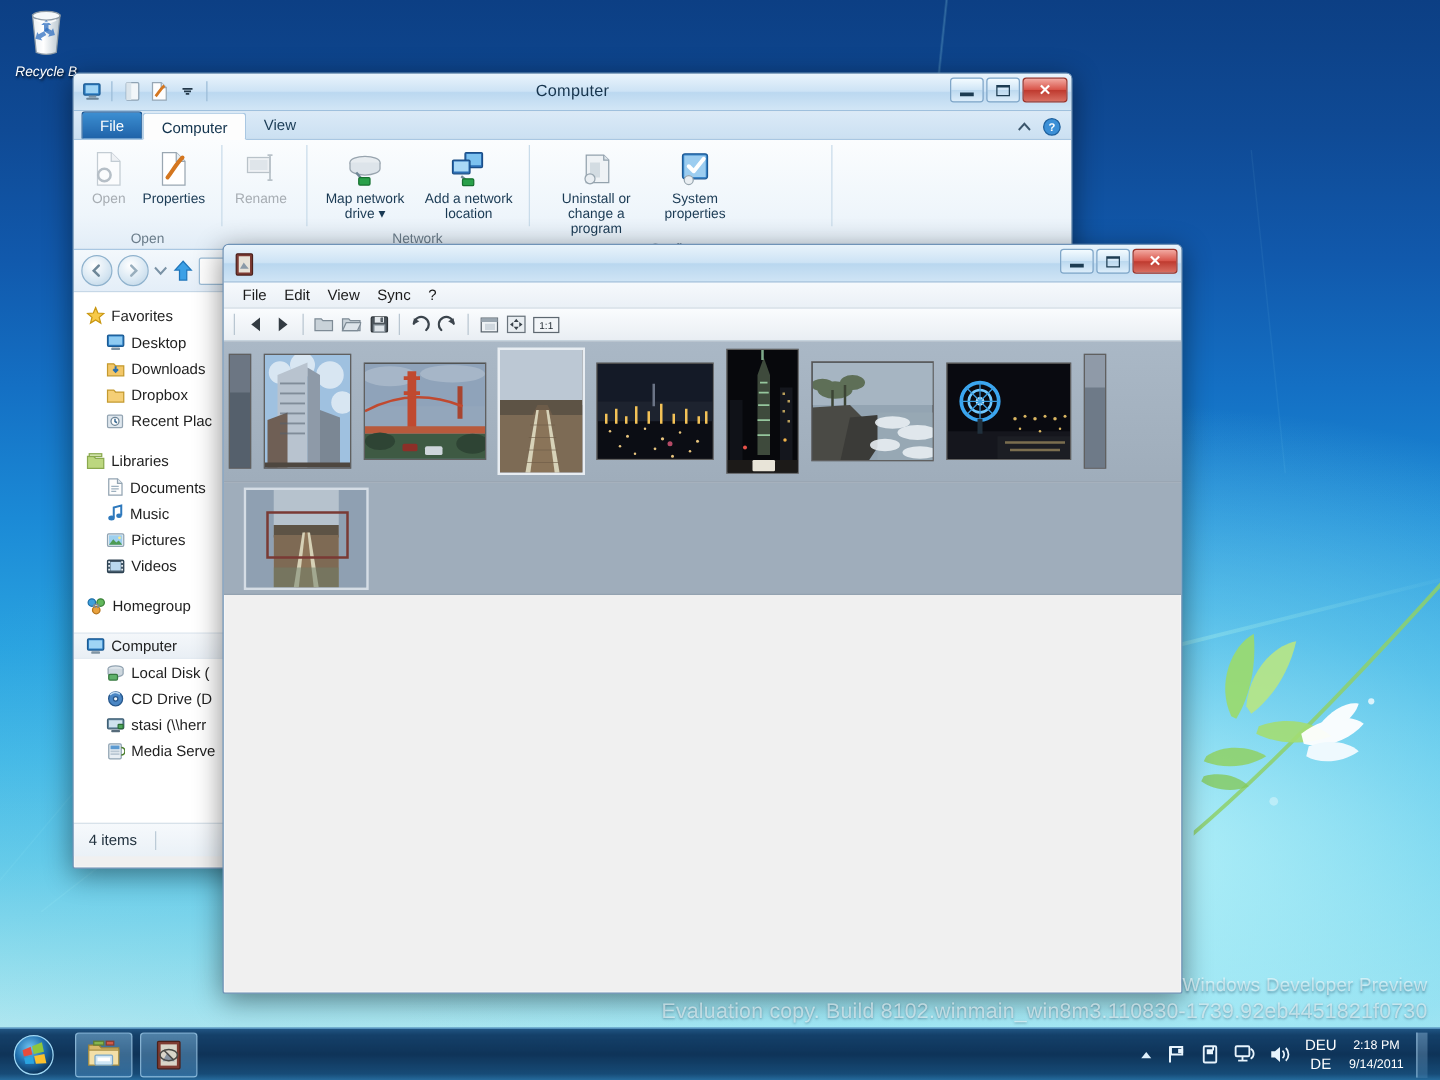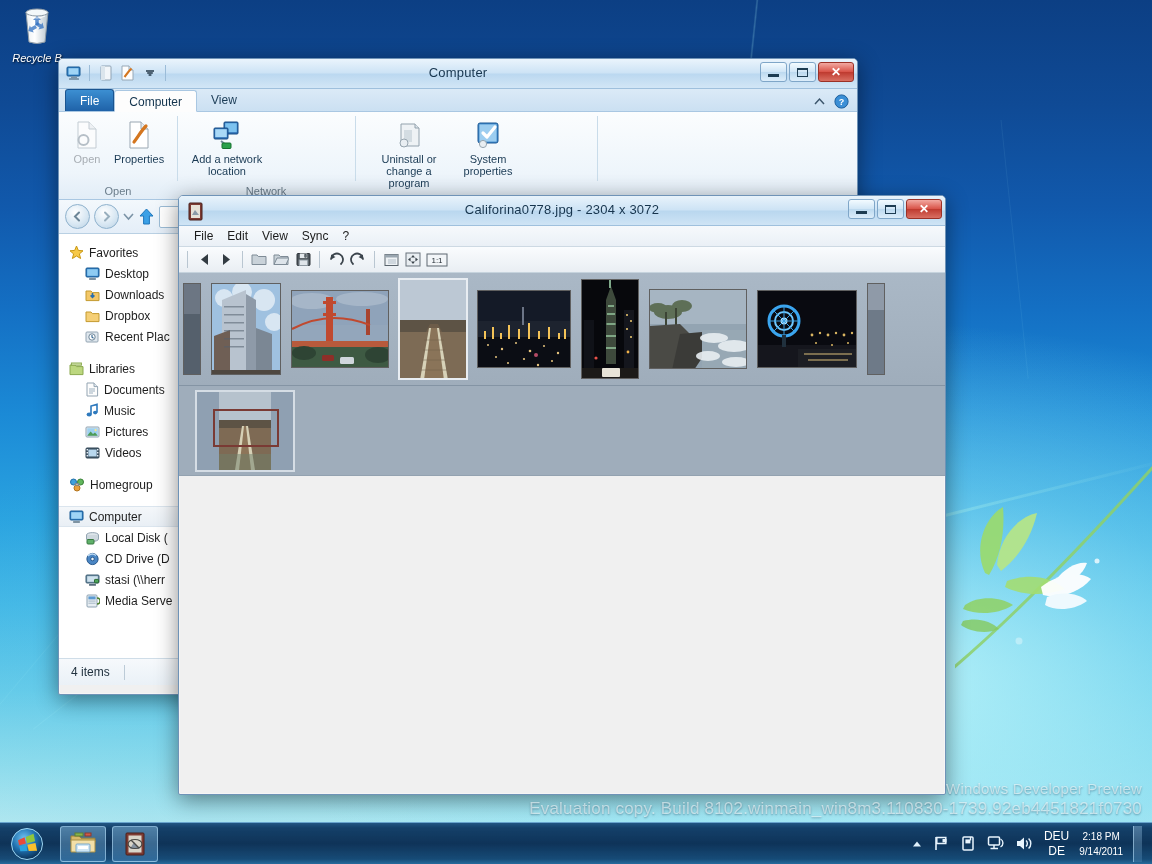--- a/index.html
+++ b/index.html
@@ -393,23 +393,49 @@
               <path d="M15 2 v7 h7" fill="#e6ecf1" stroke="#9aa7b2"></path>
               <path d="M8 22 C 12 17, 15 11, 20 6" stroke="#d4761f" stroke-width="3.2" fill="none" stroke-linecap="round"></path>
             </svg>
           </span>
           <span class="cap">Properties</span>
         </div>
       </div>
       <div class="gname">Open</div>
     </div>
 
+    <div class="rgroup" style="width:68px">
+      <div class="items">
+        <div class="rbtn disabled">
+          <span class="ico">
+            <svg width="30" height="30" viewBox="0 0 30 30">
+              <rect x="4" y="6" width="18" height="12" fill="#eef1f4" stroke="#b9c2c9"></rect>
+              <rect x="6" y="8" width="14" height="8" fill="#dfe5ea"></rect>
+              <path d="M22 4 v20 M20 4 h4 M20 24 h4" stroke="#b9c2c9" stroke-width="1.4"></path>
+            </svg>
+          </span>
+          <span class="cap">Rename</span>
+        </div>
+      </div>
+      <div class="gname"></div>
+    </div>
 
     <div class="rgroup" style="width:178px">
       <div class="items">
+        <div class="rbtn" style="width:86px">
+          <span class="ico">
+            <svg width="34" height="30" viewBox="0 0 34 30">
+              <ellipse cx="17" cy="10" rx="12" ry="5" fill="#e7ecf0" stroke="#98a4ae"></ellipse>
+              <path d="M5 10 v5 a12 5 0 0 0 24 0 v-5" fill="#dde4ea" stroke="#98a4ae"></path>
+              <path d="M10 18 l5 6" stroke="#6f8796" stroke-width="2"></path>
+              <rect x="12" y="22" width="9" height="6" rx="1" fill="#2aa04a" stroke="#16702f"></rect>
+            </svg>
+          </span>
+          <span class="cap">Map network drive ▾</span>
+        </div>
         <div class="rbtn" style="width:88px">
           <span class="ico">
             <svg width="34" height="30" viewBox="0 0 34 30">
               <rect x="14" y="2" width="14" height="12" rx="1" fill="#2d6fb5" stroke="#1b4e86"></rect>
               <rect x="15.2" y="3.2" width="11.6" height="9" fill="#7dc2ef"></rect>
               <rect x="4" y="8" width="14" height="11" rx="1" fill="#2d6fb5" stroke="#1b4e86"></rect>
               <rect x="5.2" y="9.2" width="11.6" height="8" fill="#aad9f7"></rect>
               <path d="M11 21 l5 4" stroke="#6f8796" stroke-width="2"></path>
               <rect x="12" y="23" width="9" height="5.5" rx="1" fill="#2aa04a" stroke="#16702f"></rect>
             </svg>
@@ -644,21 +670,20 @@
 </div>
 
 <div class="win" id="viewer">
 
   <div class="titlebar">
     <svg id="vw-icon" width="17" height="19" viewBox="0 0 17 19">
       <rect x="2" y="1" width="13" height="17" rx="1" fill="#7d3b33" stroke="#4b211c"></rect>
       <rect x="4" y="3" width="9" height="13" fill="#e6e2d8"></rect>
       <path d="M5 13 L8 8 L10 10.5 L12 13 Z" fill="#8a9aa8"></path>
     </svg>
-    <div class="title">Califorina0778.jpg - 2304 x 3072</div>
     <div class="wbtns">
       <div class="wbtn">
           <div class="minbox"></div>
         </div>
       <div class="wbtn">
           <div class="maxbox"></div>
         </div>
       <div class="wbtn close">
           <span class="gl">✕</span>
         </div>

